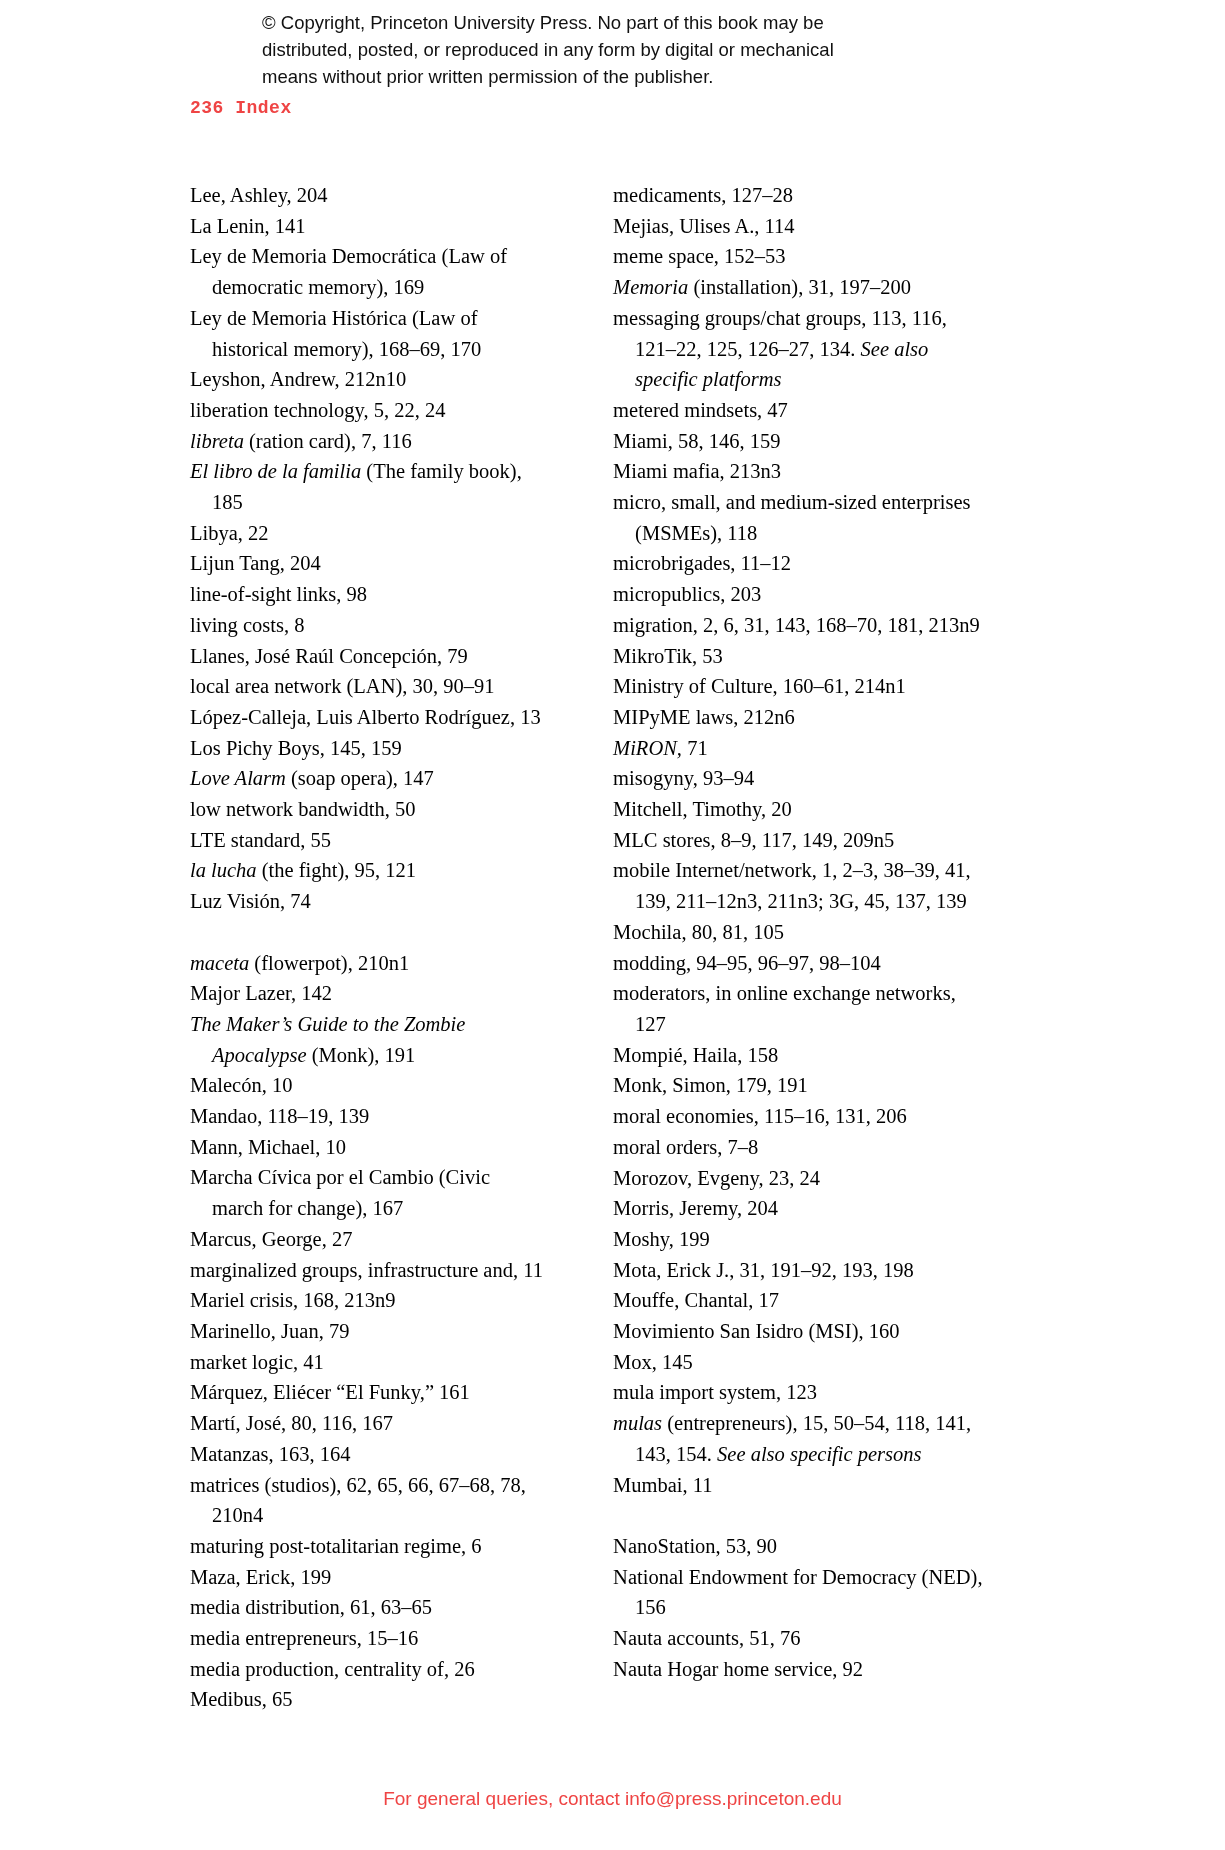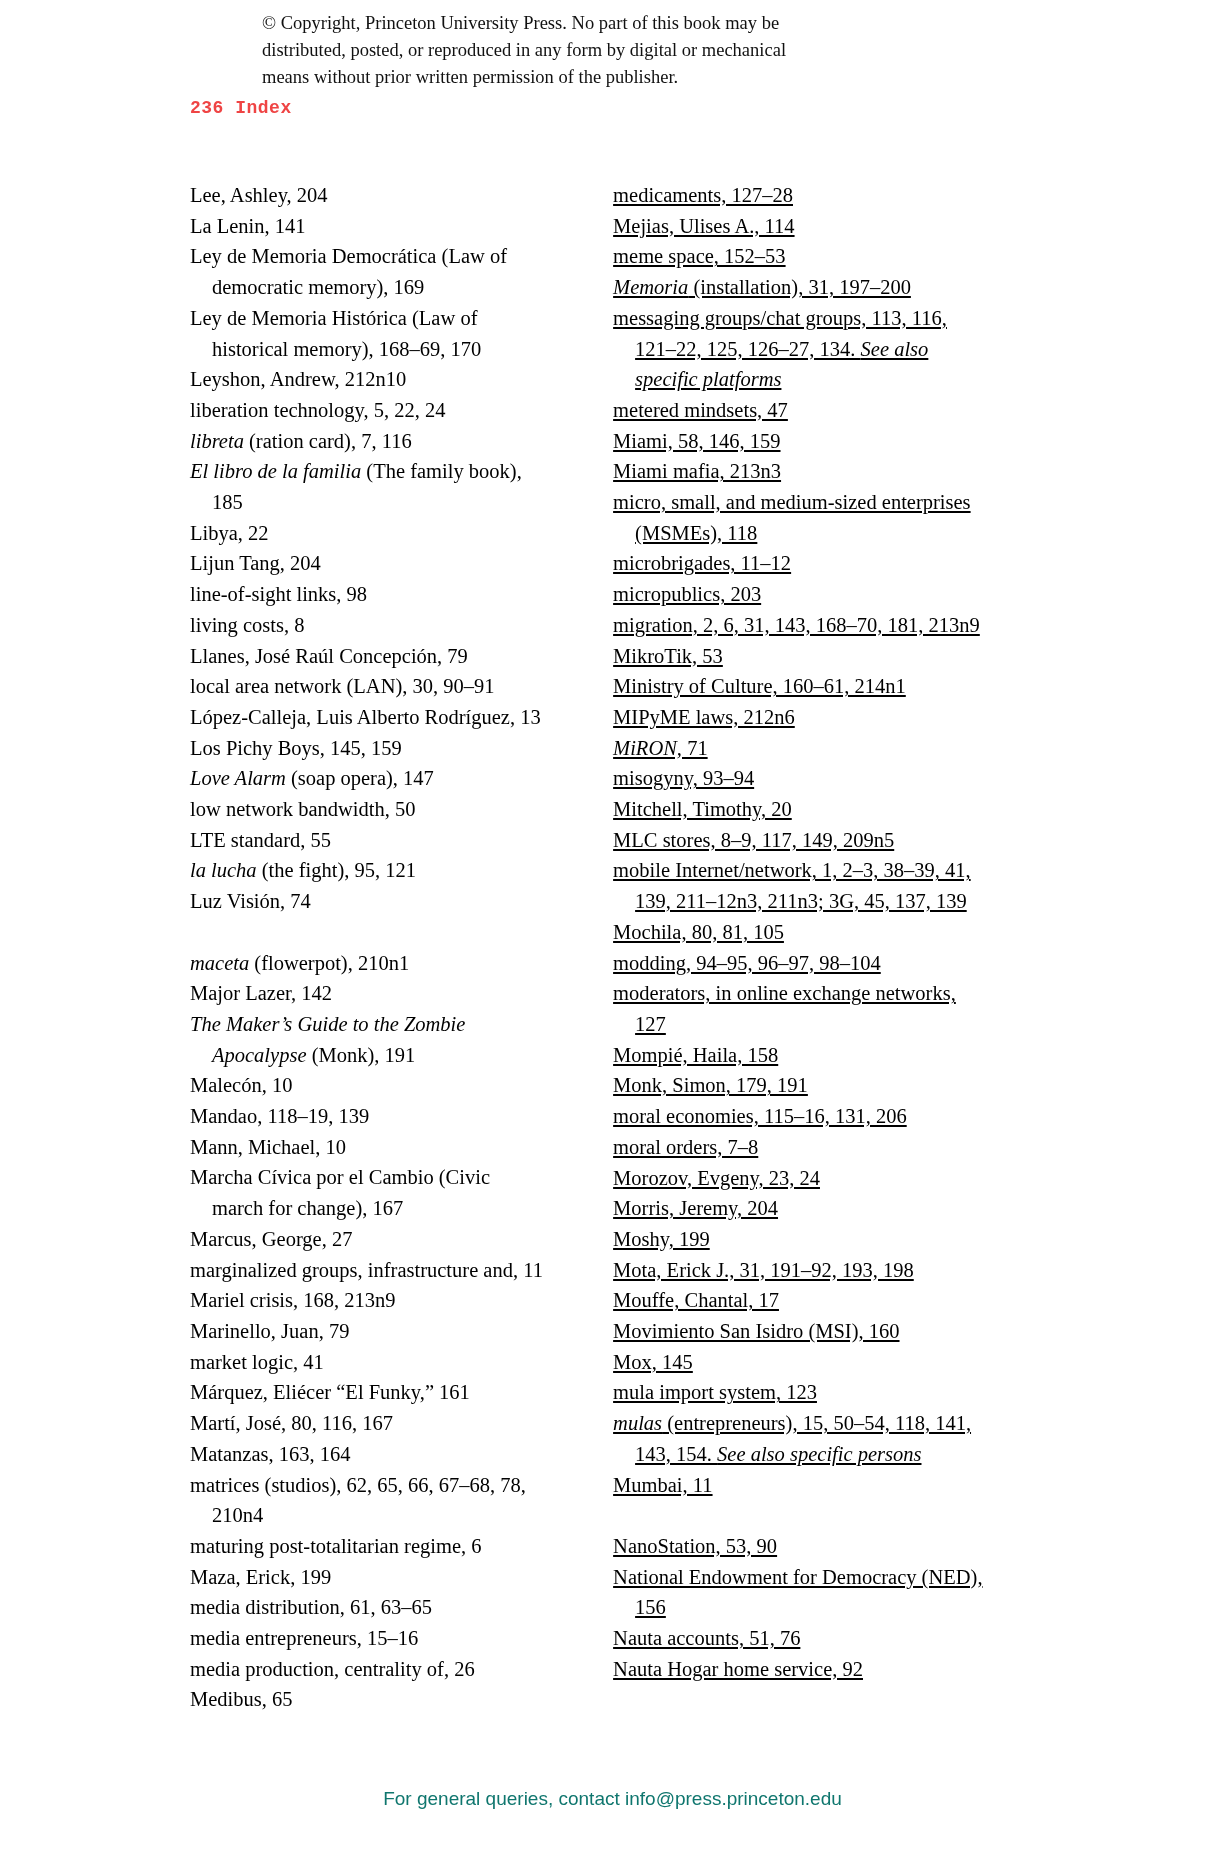--- a/index.html
+++ b/index.html
@@ -16,21 +16,21 @@
   }
   .page {
     position: absolute;
     inset: 0;
   }
   .copyright {
     position: absolute;
     left: 262px;
     top: 10px;
     width: 700px;
-    font-family: Liberation Serif, serif;
+    font-family: Liberation Sans, sans-serif;
     font-size: 18.5px;
     line-height: 1.45;
     color: #111;
   }
   .copyright div { white-space: nowrap; }
   .folio {
     position: absolute;
     left: 190px;
     top: 98px;
     font-family: "Liberation Mono", monospace;
@@ -50,41 +50,40 @@
     font-size: 20.5px;
     line-height: 30.7px;
   }
   .col-left {
     width: 420px;
     margin-left: 190px;
   }
   .col-right {
     width: 440px;
     margin-left: 70px;
-    text-decoration: underline;
   }
   .entry {
     text-indent: -22px;
     padding-left: 22px;
     margin: 0;
     white-space: normal;
   }
   .gap {
     height: 30.7px;
   }
   .it { font-style: italic; }
   .footer {
     position: absolute;
     left: 0;
     top: 1788px;
     width: 1225px;
     text-align: center;
     font-family: "Liberation Sans", sans-serif;
     font-size: 19px;
-    color: #0f766e;
+    color: #ef4444;
   }
 </style>
 </head>
 <body>
 
 <div class="page">
 
   <div class="copyright">
     <div>© Copyright, Princeton University Press. No part of this book may be</div>
     <div>distributed, posted, or reproduced in any form by digital or mechanical</div>

